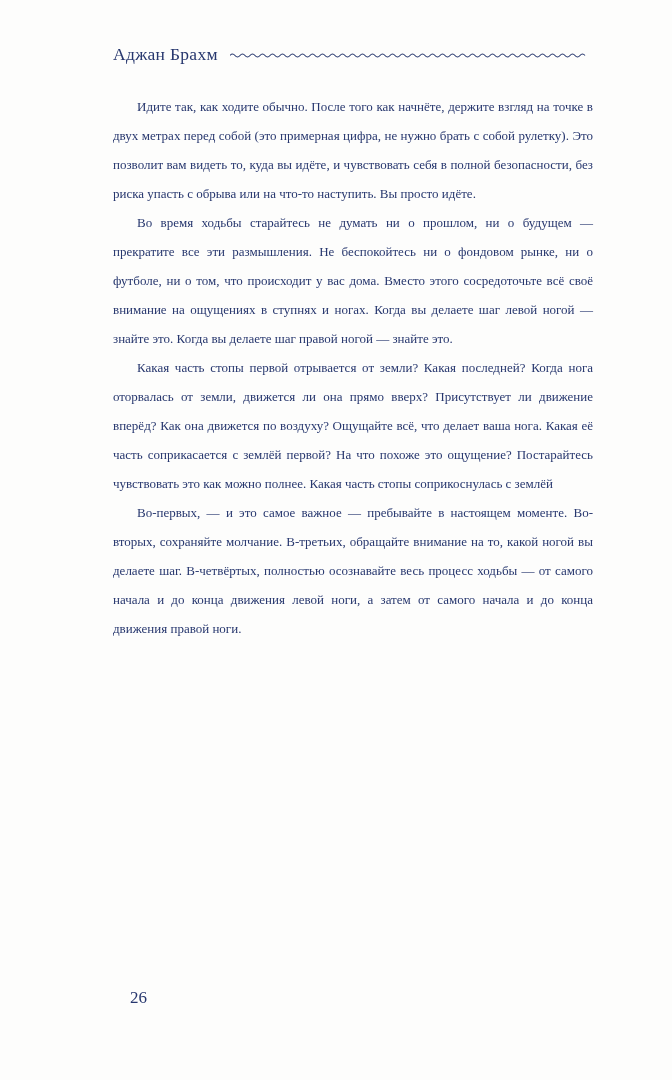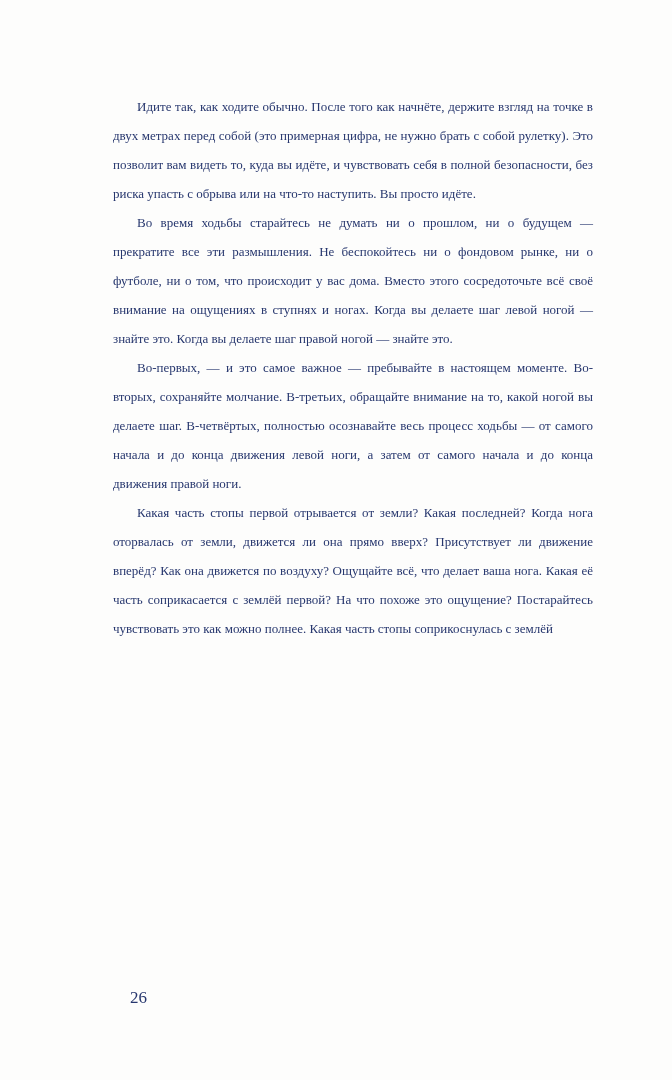--- a/index.html
+++ b/index.html
@@ -59,23 +59,29 @@
     top: 988px;
     font-size: 17px;
     margin-left: 17px;
   }
 </style>
 </head>
 <body>
 
 <div class="page">
 
+  <div class="running-head">
+    <span class="author">Аджан Брахм</span>
+    <svg width="358" height="9" viewBox="0 0 358 9" aria-hidden="true">
+      <path d="M0 4.5q2.5 -3 5 0t5 0t5 0t5 0t5 0t5 0t5 0t5 0t5 0t5 0t5 0t5 0t5 0t5 0t5 0t5 0t5 0t5 0t5 0t5 0t5 0t5 0t5 0t5 0t5 0t5 0t5 0t5 0t5 0t5 0t5 0t5 0t5 0t5 0t5 0t5 0t5 0t5 0t5 0t5 0t5 0t5 0t5 0t5 0t5 0t5 0t5 0t5 0t5 0t5 0t5 0t5 0t5 0t5 0t5 0t5 0t5 0t5 0t5 0t5 0t5 0t5 0t5 0t5 0t5 0t5 0t5 0t5 0t5 0t5 0t5 0" fill="none" stroke="#27376e" stroke-width="1.1"></path>
+    </svg>
+  </div>
 
   <main class="body-text">
     <p>Идите так, как ходите обычно. После того как начнёте, держите взгляд на точке в двух метрах перед собой (это примерная цифра, не нужно брать с собой рулетку). Это позволит вам видеть то, куда вы идёте, и чувствовать себя в полной безопасности, без риска упасть с обрыва или на что-то наступить. Вы просто идёте.</p>
     <p>Во время ходьбы старайтесь не думать ни о прошлом, ни о будущем — прекратите все эти размышления. Не беспокойтесь ни о фондовом рынке, ни о футболе, ни о том, что происходит у вас дома. Вместо этого сосредоточьте всё своё внимание на ощущениях в ступнях и ногах. Когда вы делаете шаг левой ногой — знайте это. Когда вы делаете шаг правой ногой — знайте это.</p>
+    <p>Какая часть стопы первой отрывается от земли? Какая последней? Когда нога оторвалась от земли, движется ли она прямо вверх? Присутствует ли движение вперёд? Как она движется по воздуху? Ощущайте всё, что делает ваша нога. Какая её часть соприкасается с землёй первой? На что похоже это ощущение? Постарайтесь чувствовать это как можно полнее. Какая часть стопы соприкоснулась с землёй</p>
     <p>Во-первых, — и это самое важное — пребывайте в настоящем моменте. Во-вторых, сохраняйте молчание. В-третьих, обращайте внимание на то, какой ногой вы делаете шаг. В-четвёртых, полностью осознавайте весь процесс ходьбы — от самого начала и до конца движения левой ноги, а затем от самого начала и до конца движения правой ноги.</p>
-    <p>Какая часть стопы первой отрывается от земли? Какая последней? Когда нога оторвалась от земли, движется ли она прямо вверх? Присутствует ли движение вперёд? Как она движется по воздуху? Ощущайте всё, что делает ваша нога. Какая её часть соприкасается с землёй первой? На что похоже это ощущение? Постарайтесь чувствовать это как можно полнее. Какая часть стопы соприкоснулась с землёй</p>
   </main>
 
   <span class="page-number">26</span>
 
 </div>
 
 </body></html>

